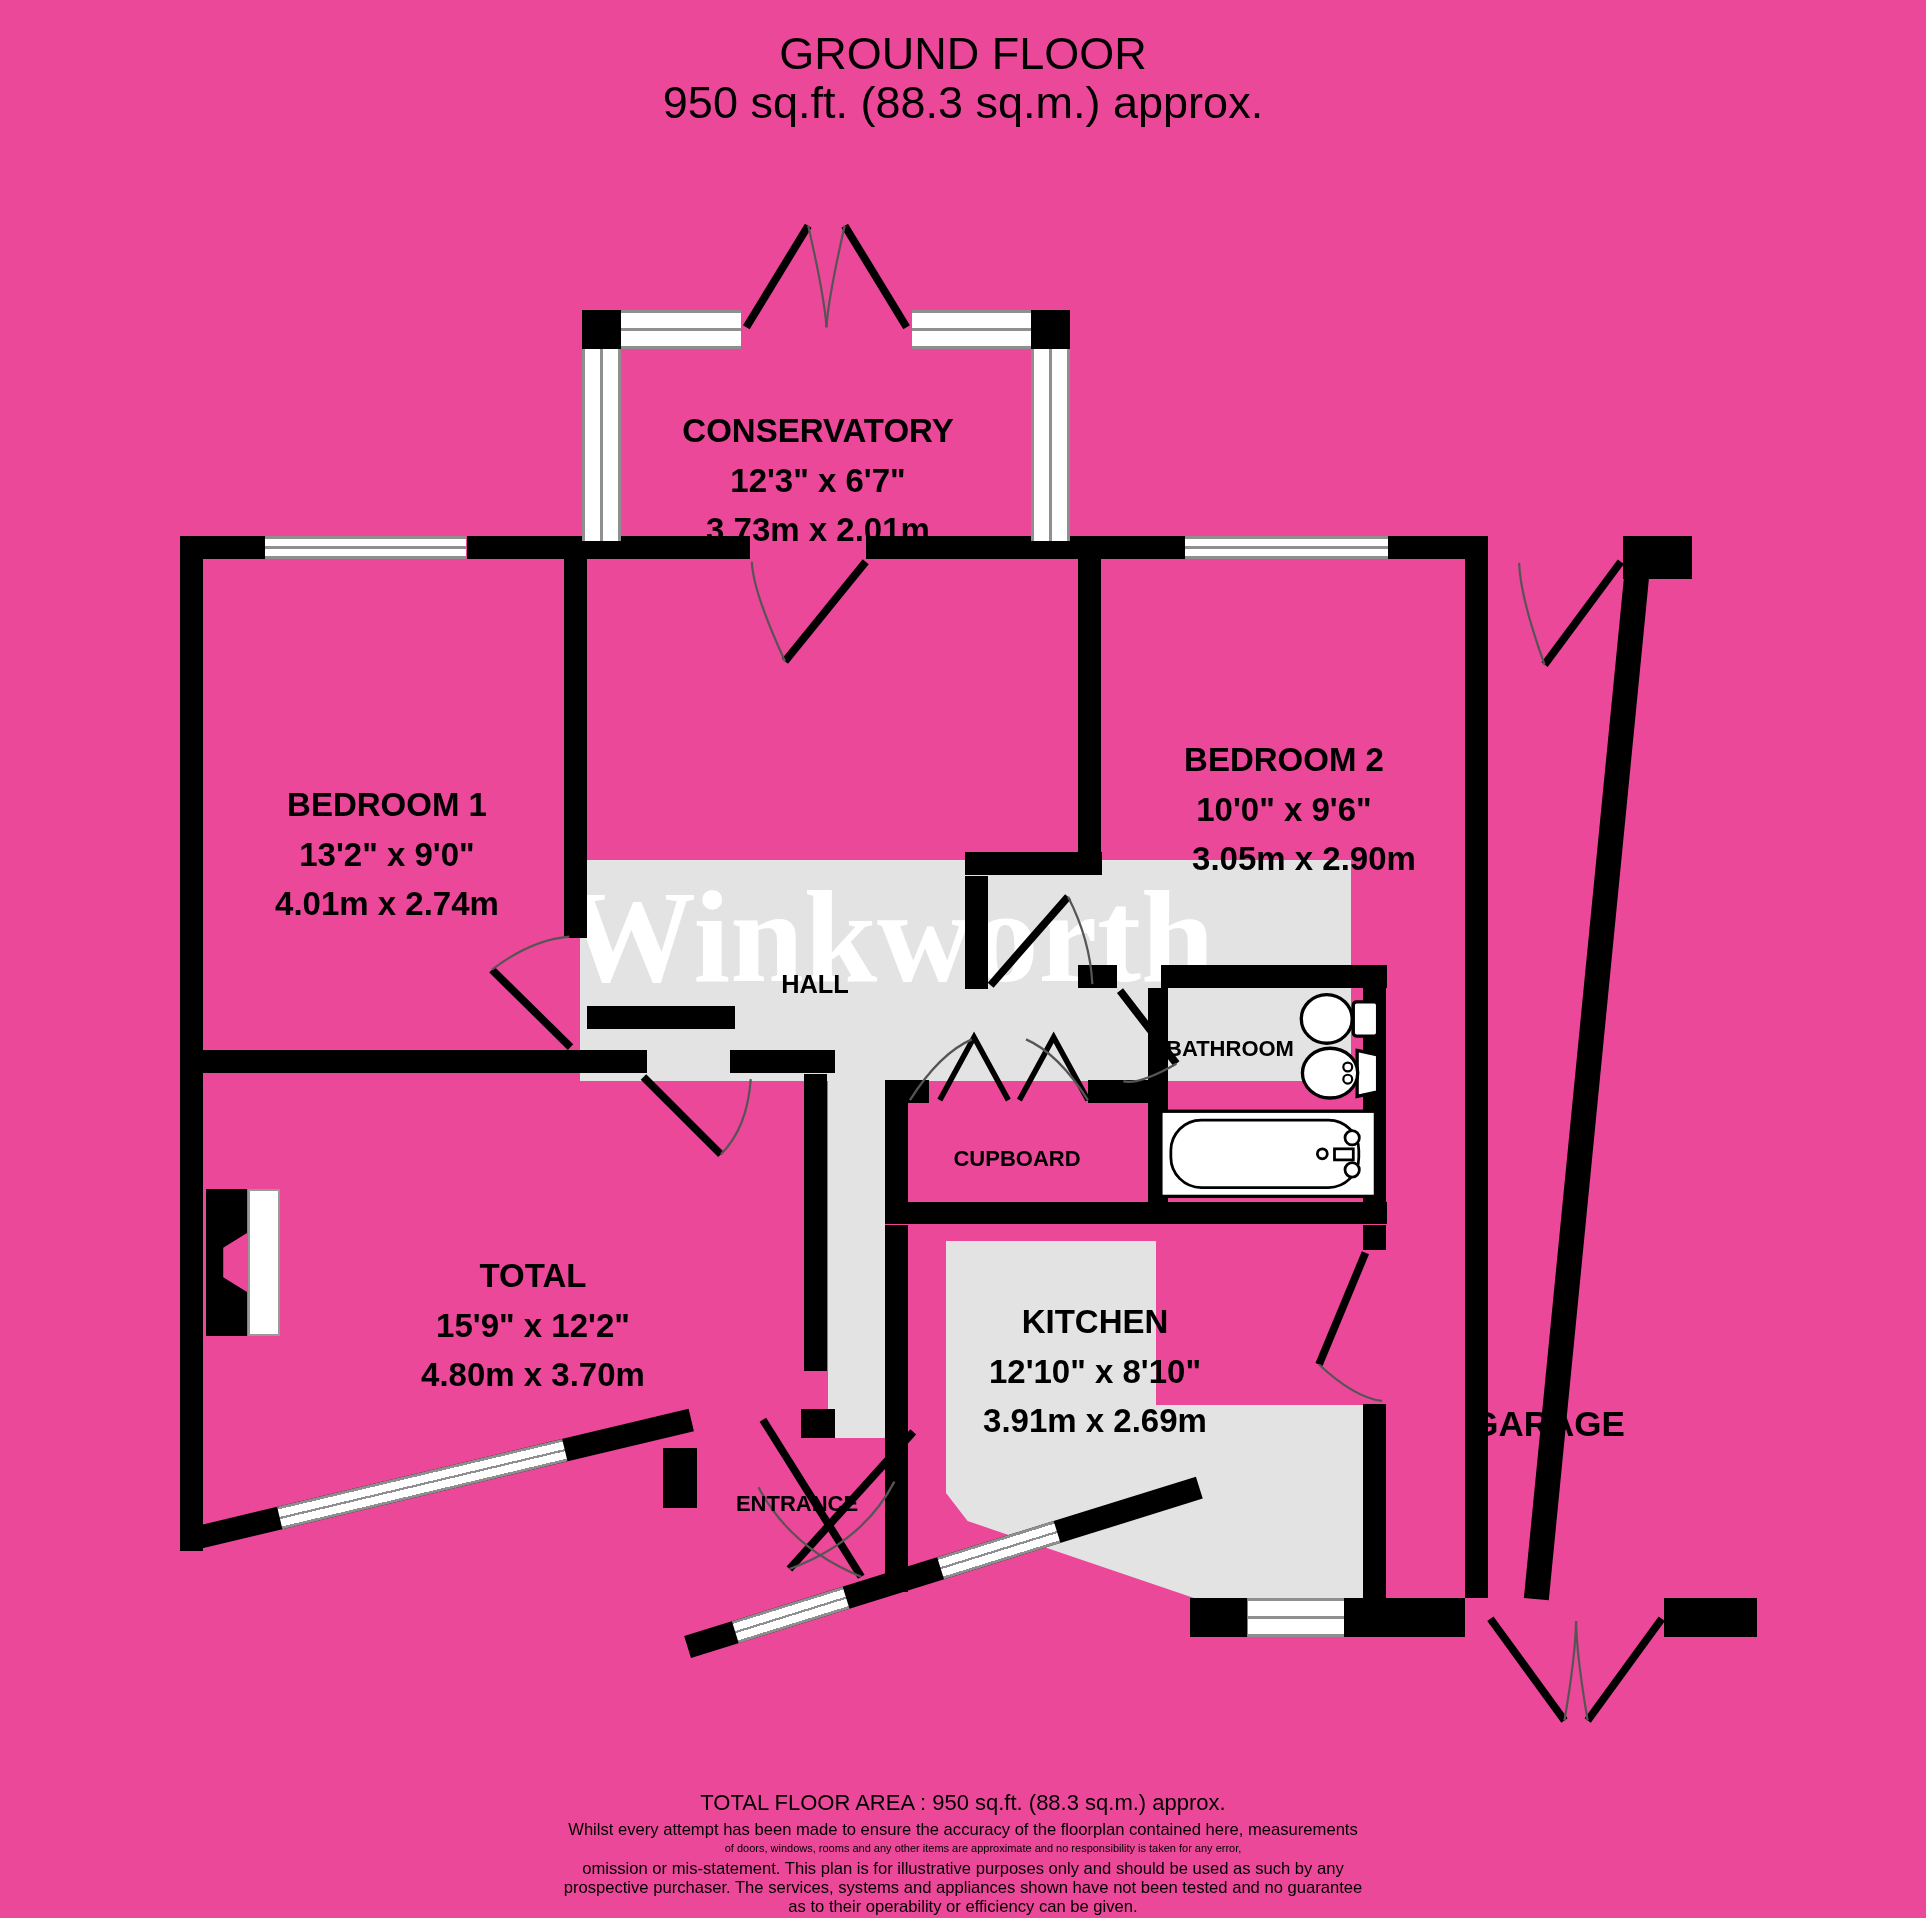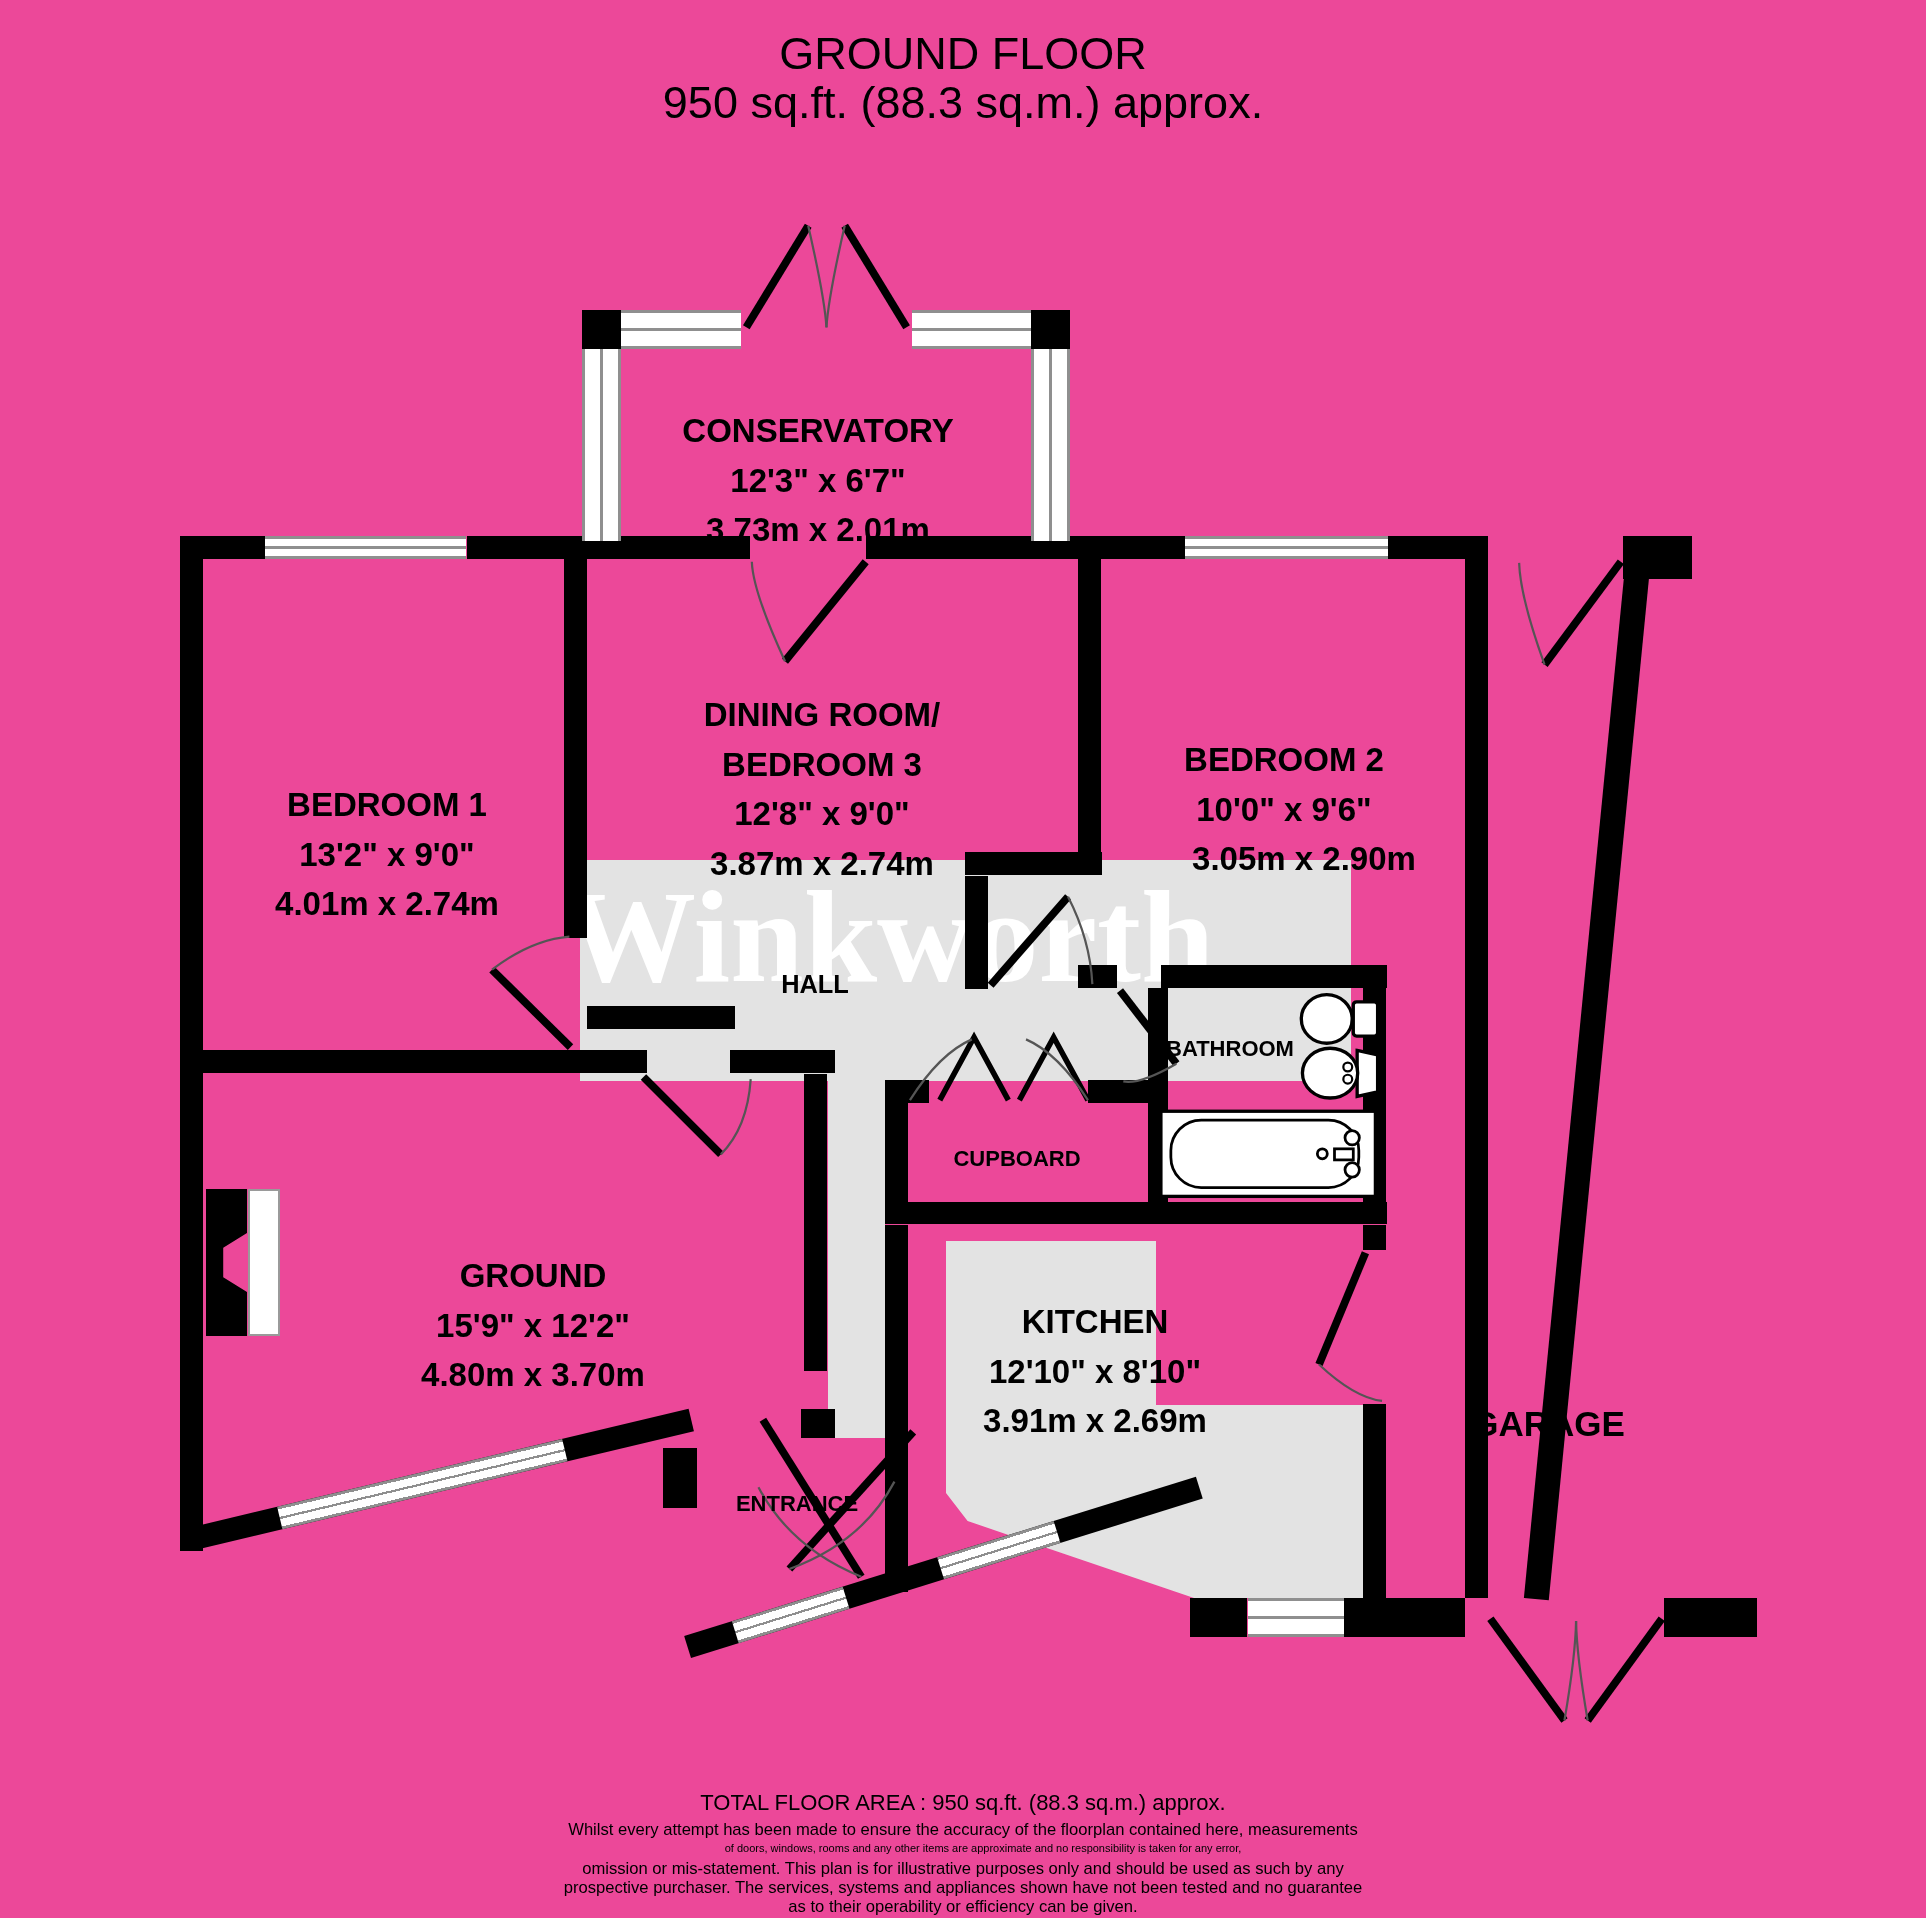--- a/index.html
+++ b/index.html
@@ -148,35 +148,29 @@
     <span style="display:block;">12'3" x 6'7"</span>
     <span style="display:block;">3.73m x 2.01m</span>
   </div>
 
   <div class="lb fs60" style="left:387px;top:854px;">
     <span style="display:block;">BEDROOM 1</span>
     <span style="display:block;">13'2" x 9'0"</span>
     <span style="display:block;">4.01m x 2.74m</span>
   </div>
 
-  <div class="lb fs60" style="left:822px;top:789px;">
-    <span style="display:block;">DINING ROOM/</span>
-    <span style="display:block;">BEDROOM 3</span>
-    <span style="display:block;">12'8" x 9'0"</span>
-    <span style="display:block;">3.87m x 2.74m</span>
-  </div>
 
   <div class="lb fs60" style="left:1284px;top:809px;">
     <span style="display:block;">BEDROOM 2</span>
     <span style="display:block;">10'0" x 9'6"</span>
     <span style="display:block;margin-left:40px;">3.05m x 2.90m</span>
   </div>
 
   <div class="lb fs60" style="left:533px;top:1325px;">
-    <span style="display:block;">GROUND</span>
+    <span style="display:block;">TOTAL</span>
     <span style="display:block;">15'9" x 12'2"</span>
     <span style="display:block;">4.80m x 3.70m</span>
   </div>
 
   <div class="lb fs60" style="left:1095px;top:1371px;">
     <span style="display:block;">KITCHEN</span>
     <span style="display:block;">12'10" x 8'10"</span>
     <span style="display:block;">3.91m x 2.69m</span>
   </div>
 

